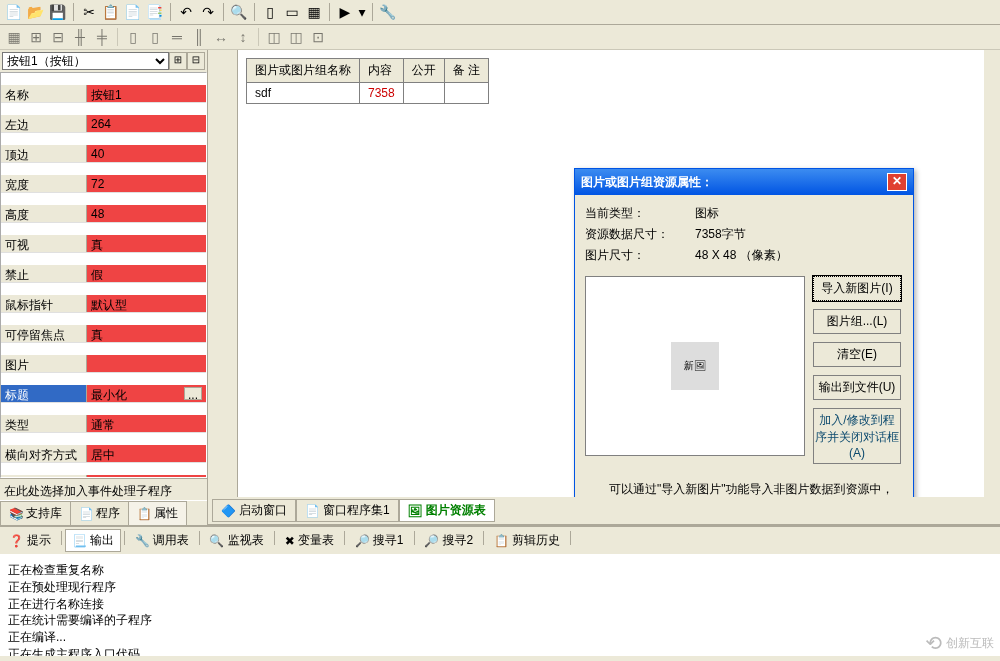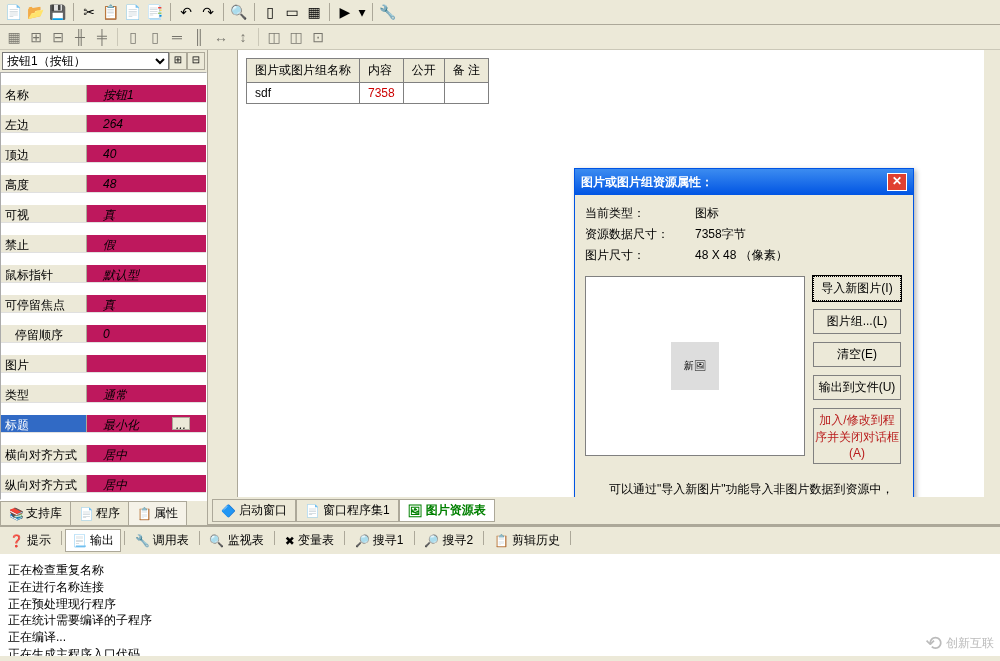--- a/index.html
+++ b/index.html
@@ -11,21 +11,21 @@
 .left-panel { width: 208px; background: #ece9d8; border-right: 1px solid #aca899; display: flex; flex-direction: column; }
 .panel-header { background: #ece9d8; padding: 2px; display: flex; }
 .panel-header select { flex: 1; font-size: 12px; background: #fff; }
 .panel-header .btns { display: flex; }
 .panel-header .pbtn { width: 18px; height: 18px; border: 1px solid #aca899; background: #ece9d8; font-size: 10px; text-align: center; line-height: 14px; }
 .props-grid { flex: 1; overflow-y: auto; border: 1px inset #fff; background: #fff; }
 .prop-row { display: flex; border-bottom: 1px solid #e0e0e0; height: 18px; margin-top: 12px; }
 .prop-label { width: 86px; padding: 2px 4px; background: #ece9d8; border-right: 1px solid #aca899; }
 .prop-label.selected { background: #316ac5; color: #fff; }
 .prop-label.sub { padding-left: 14px; }
-.prop-value { flex: 1; padding: 2px 16px; background: #be185d; display: flex; font-style: italic; }
+.prop-value { flex: 1; padding: 2px 4px; background: #ef4444; display: flex; }
 .prop-value .ell { width: 18px; background: #ece9d8; border: 1px solid #aca899; text-align: center; margin-left: auto; }
 .left-footer { padding: 4px; background: #ece9d8; border-top: 1px solid #aca899; height: 22px; }
 .left-tabs { display: flex; background: #ece9d8; border-top: 1px solid #fff; }
 .left-tab { padding: 3px 8px; border: 1px solid #aca899; border-bottom: none; margin-right: -1px; background: #ece9d8; display: flex; align-items: center; gap: 3px; }
 .left-tab.active { background: #f5f2e8; }
 .center-area { flex: 1; background: #fff; position: relative; overflow: hidden; }
 .doc-tabs-top { padding: 2px 4px; background: #ece9d8; border-bottom: 1px solid #aca899; position: absolute; bottom: 0; left: 0; right: 0; display: flex; }
 .doc-tab { padding: 2px 8px; border: 1px solid #aca899; background: #ece9d8; display: flex; align-items: center; gap: 3px; }
 .doc-tab.active { background: #fff; color: #008000; font-weight: bold; }
 .content-area { position: absolute; top: 0; left: 30px; right: 0; bottom: 22px; overflow: auto; background: #fff; padding: 8px; }
@@ -37,21 +37,21 @@
 .dialog { position: absolute; left: 336px; top: 118px; width: 340px; background: #ece9d8; border: 1px solid #0054e3; box-shadow: 2px 2px 5px rgba(0,0,0,0.3); }
 .dlg-title { background: linear-gradient(to bottom, #3c8cf0, #0054e3); color: #fff; padding: 4px 6px; font-weight: bold; display: flex; align-items: center; }
 .dlg-close { margin-left: auto; width: 20px; height: 18px; background: #e04030; border: 1px solid #fff; color: #fff; text-align: center; line-height: 14px; font-weight: bold; cursor: pointer; }
 .dlg-body { padding: 10px; }
 .dlg-info { margin-bottom: 4px; display: flex; }
 .dlg-info .lbl { width: 110px; }
 .dlg-preview { border: 1px solid #808080; background: #fff; width: 220px; height: 180px; margin-top: 8px; display: inline-flex; align-items: center; justify-content: center; float: left; }
 .dlg-btns { float: right; width: 90px; margin-top: 8px; }
 .dlg-btn { width: 88px; padding: 3px 0; margin-bottom: 8px; background: #ece9d8; border: 1px solid #808080; text-align: center; cursor: pointer; }
 .dlg-btn.primary { border: 1px dotted #000; outline: 1px solid #000; }
-.dlg-btn.disabled { color: #b91c1c; }
+.dlg-btn.disabled { color: #0c4a6e; }
 .dlg-help { clear: both; padding-top: 8px; line-height: 1.5; text-indent: 2em; }
 .bottom-panel { background: #fff; border-top: 2px solid #aca899; height: 131px; display: flex; flex-direction: column; }
 .bot-tabs { display: flex; background: #ece9d8; padding: 2px; }
 .bot-tab { padding: 2px 6px; display: flex; align-items: center; gap: 3px; border: 1px solid transparent; }
 .bot-tab.active { border: 1px solid #aca899; background: #fff; }
 .bot-content { flex: 1; overflow-y: auto; padding: 8px 8px; background: #fff; }
 .bot-line { line-height: 1.4; }
 .watermark { position: absolute; right: 6px; bottom: 6px; color: #bbb; font-size: 14px; display: flex; align-items: center; gap: 4px; }
 .ico { display: inline-block; width: 14px; height: 14px; }
 .scroll-vert { position: absolute; right: 0; top: 0; bottom: 0; width: 16px; background: #ece9d8; }
@@ -120,68 +120,69 @@
         </div>
         <div class="prop-row">
           <div class="prop-label">左边</div>
           <div class="prop-value">264</div>
         </div>
         <div class="prop-row">
           <div class="prop-label">顶边</div>
           <div class="prop-value">40</div>
         </div>
         <div class="prop-row">
+          <div class="prop-label">宽度</div>
+          <div class="prop-value">72</div>
+        </div>
+        <div class="prop-row">
           <div class="prop-label">高度</div>
           <div class="prop-value">48</div>
         </div>
         <div class="prop-row">
           <div class="prop-label">可视</div>
           <div class="prop-value">真</div>
         </div>
         <div class="prop-row">
           <div class="prop-label">禁止</div>
           <div class="prop-value">假</div>
         </div>
         <div class="prop-row">
           <div class="prop-label">鼠标指针</div>
           <div class="prop-value">默认型</div>
         </div>
         <div class="prop-row">
           <div class="prop-label">可停留焦点</div>
           <div class="prop-value">真</div>
         </div>
         <div class="prop-row">
-          <div class="prop-label sub">停留顺序</div>
-          <div class="prop-value">0</div>
-        </div>
-        <div class="prop-row">
           <div class="prop-label">图片</div>
           <div class="prop-value"></div>
         </div>
         <div class="prop-row">
+          <div class="prop-label selected">标题</div>
+          <div class="prop-value">最小化<div class="ell">...</div></div>
+        </div>
+        <div class="prop-row">
           <div class="prop-label">类型</div>
           <div class="prop-value">通常</div>
         </div>
         <div class="prop-row">
-          <div class="prop-label selected">标题</div>
-          <div class="prop-value">最小化<div class="ell">...</div></div>
-        </div>
-        <div class="prop-row">
           <div class="prop-label">横向对齐方式</div>
           <div class="prop-value">居中</div>
         </div>
         <div class="prop-row">
           <div class="prop-label">纵向对齐方式</div>
           <div class="prop-value">居中</div>
         </div>
         <div class="prop-row">
           <div class="prop-label">字体</div>
           <div class="prop-value"></div>
         </div>
       </div>
+    <div class="left-footer">在此处选择加入事件处理子程序</div>
     <div class="left-tabs" id="left-tabs">
         <div class="left-tab">
           <span class="ico">📚</span>
           <span>支持库</span>
         </div>
         <div class="left-tab">
           <span class="ico">📄</span>
           <span>程序</span>
         </div>
         <div class="left-tab active">
@@ -304,22 +305,22 @@
       </div>
       <span class="sep" style="width: 1px; height: 14px; background: rgb(172, 168, 153); margin: 2px 3px;"></span>
       <div class="bot-tab">
         <span>📋</span>
         <span>剪辑历史</span>
       </div>
       <span class="sep" style="width: 1px; height: 14px; background: rgb(172, 168, 153); margin: 2px 3px;"></span>
     </div>
   <div class="bot-content" id="output-lines">
       <div class="bot-line">正在检查重复名称</div>
+      <div class="bot-line">正在预处理现行程序</div>
       <div class="bot-line">正在进行名称连接</div>
-      <div class="bot-line">正在预处理现行程序</div>
       <div class="bot-line">正在统计需要编译的子程序</div>
       <div class="bot-line">正在编译...</div>
       <div class="bot-line">正在生成主程序入口代码</div>
     </div>
 </div>
 
 <div class="watermark">
   <span style="font-size:20px;">⟲</span>
     <span>创新互联</span>
 </div>

